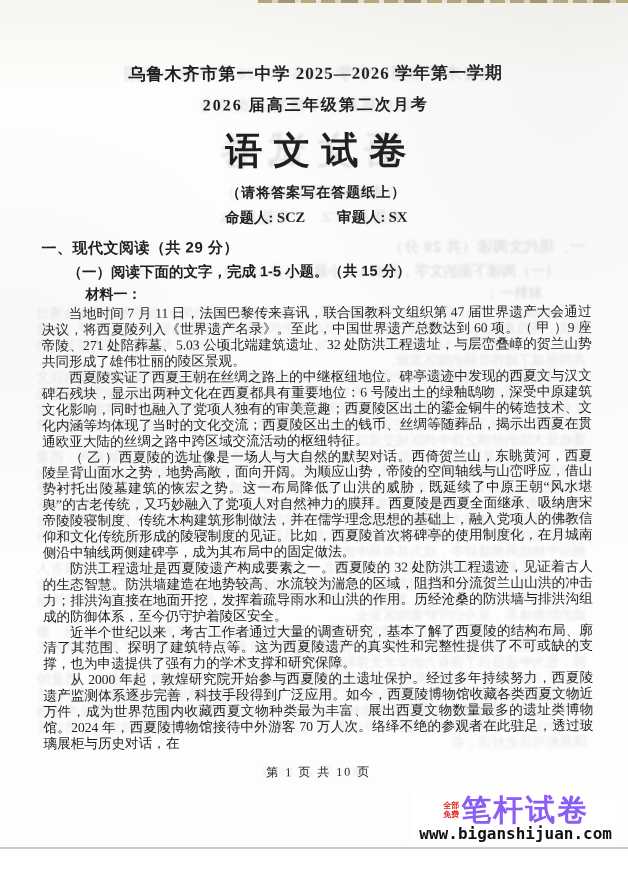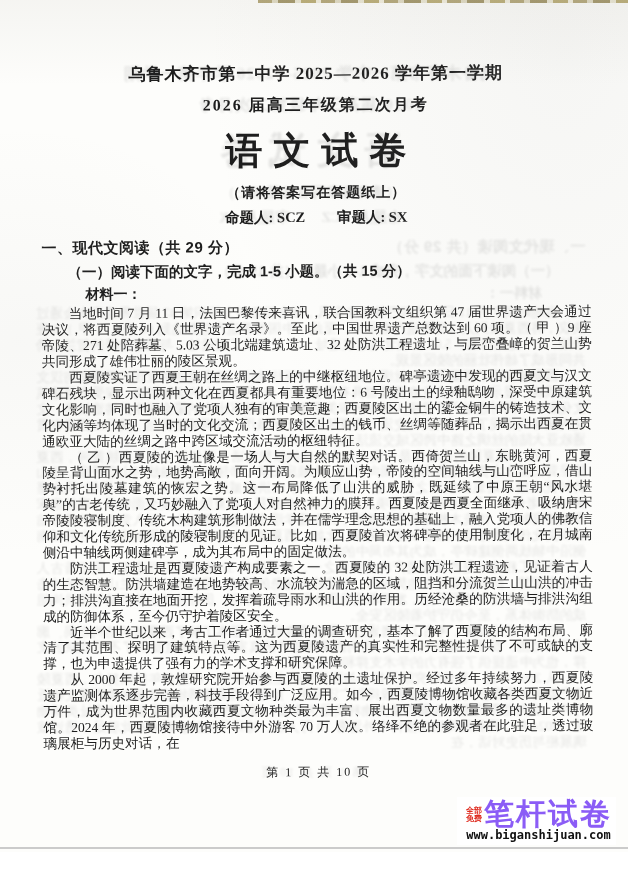--- a/index.html
+++ b/index.html
@@ -108,21 +108,21 @@
     color:#df2a1e; font-size:8px; line-height:1.1; font-weight:bold;
     width:18px; margin:0 1px 5px 0; text-align:center;
     font-family:"Liberation Sans","DejaVu Sans",sans-serif;
   }
   .brand {
     font-size:30px; font-weight:bold; line-height:1; letter-spacing:2px;
     font-family:"Liberation Sans","DejaVu Sans",sans-serif;
     color:#8b5cf6;
   }
   .url {
-    font-size:12px; font-weight:bold; line-height:1.15;
+    font-size:16px; font-weight:bold; line-height:1.15;
     font-family:"DejaVu Sans Mono","Liberation Mono",monospace;
     color:#111;
   }
 </style>
 </head>
 <body>
 
 <div class="page">
 
   <div class="top-strip"></div>

